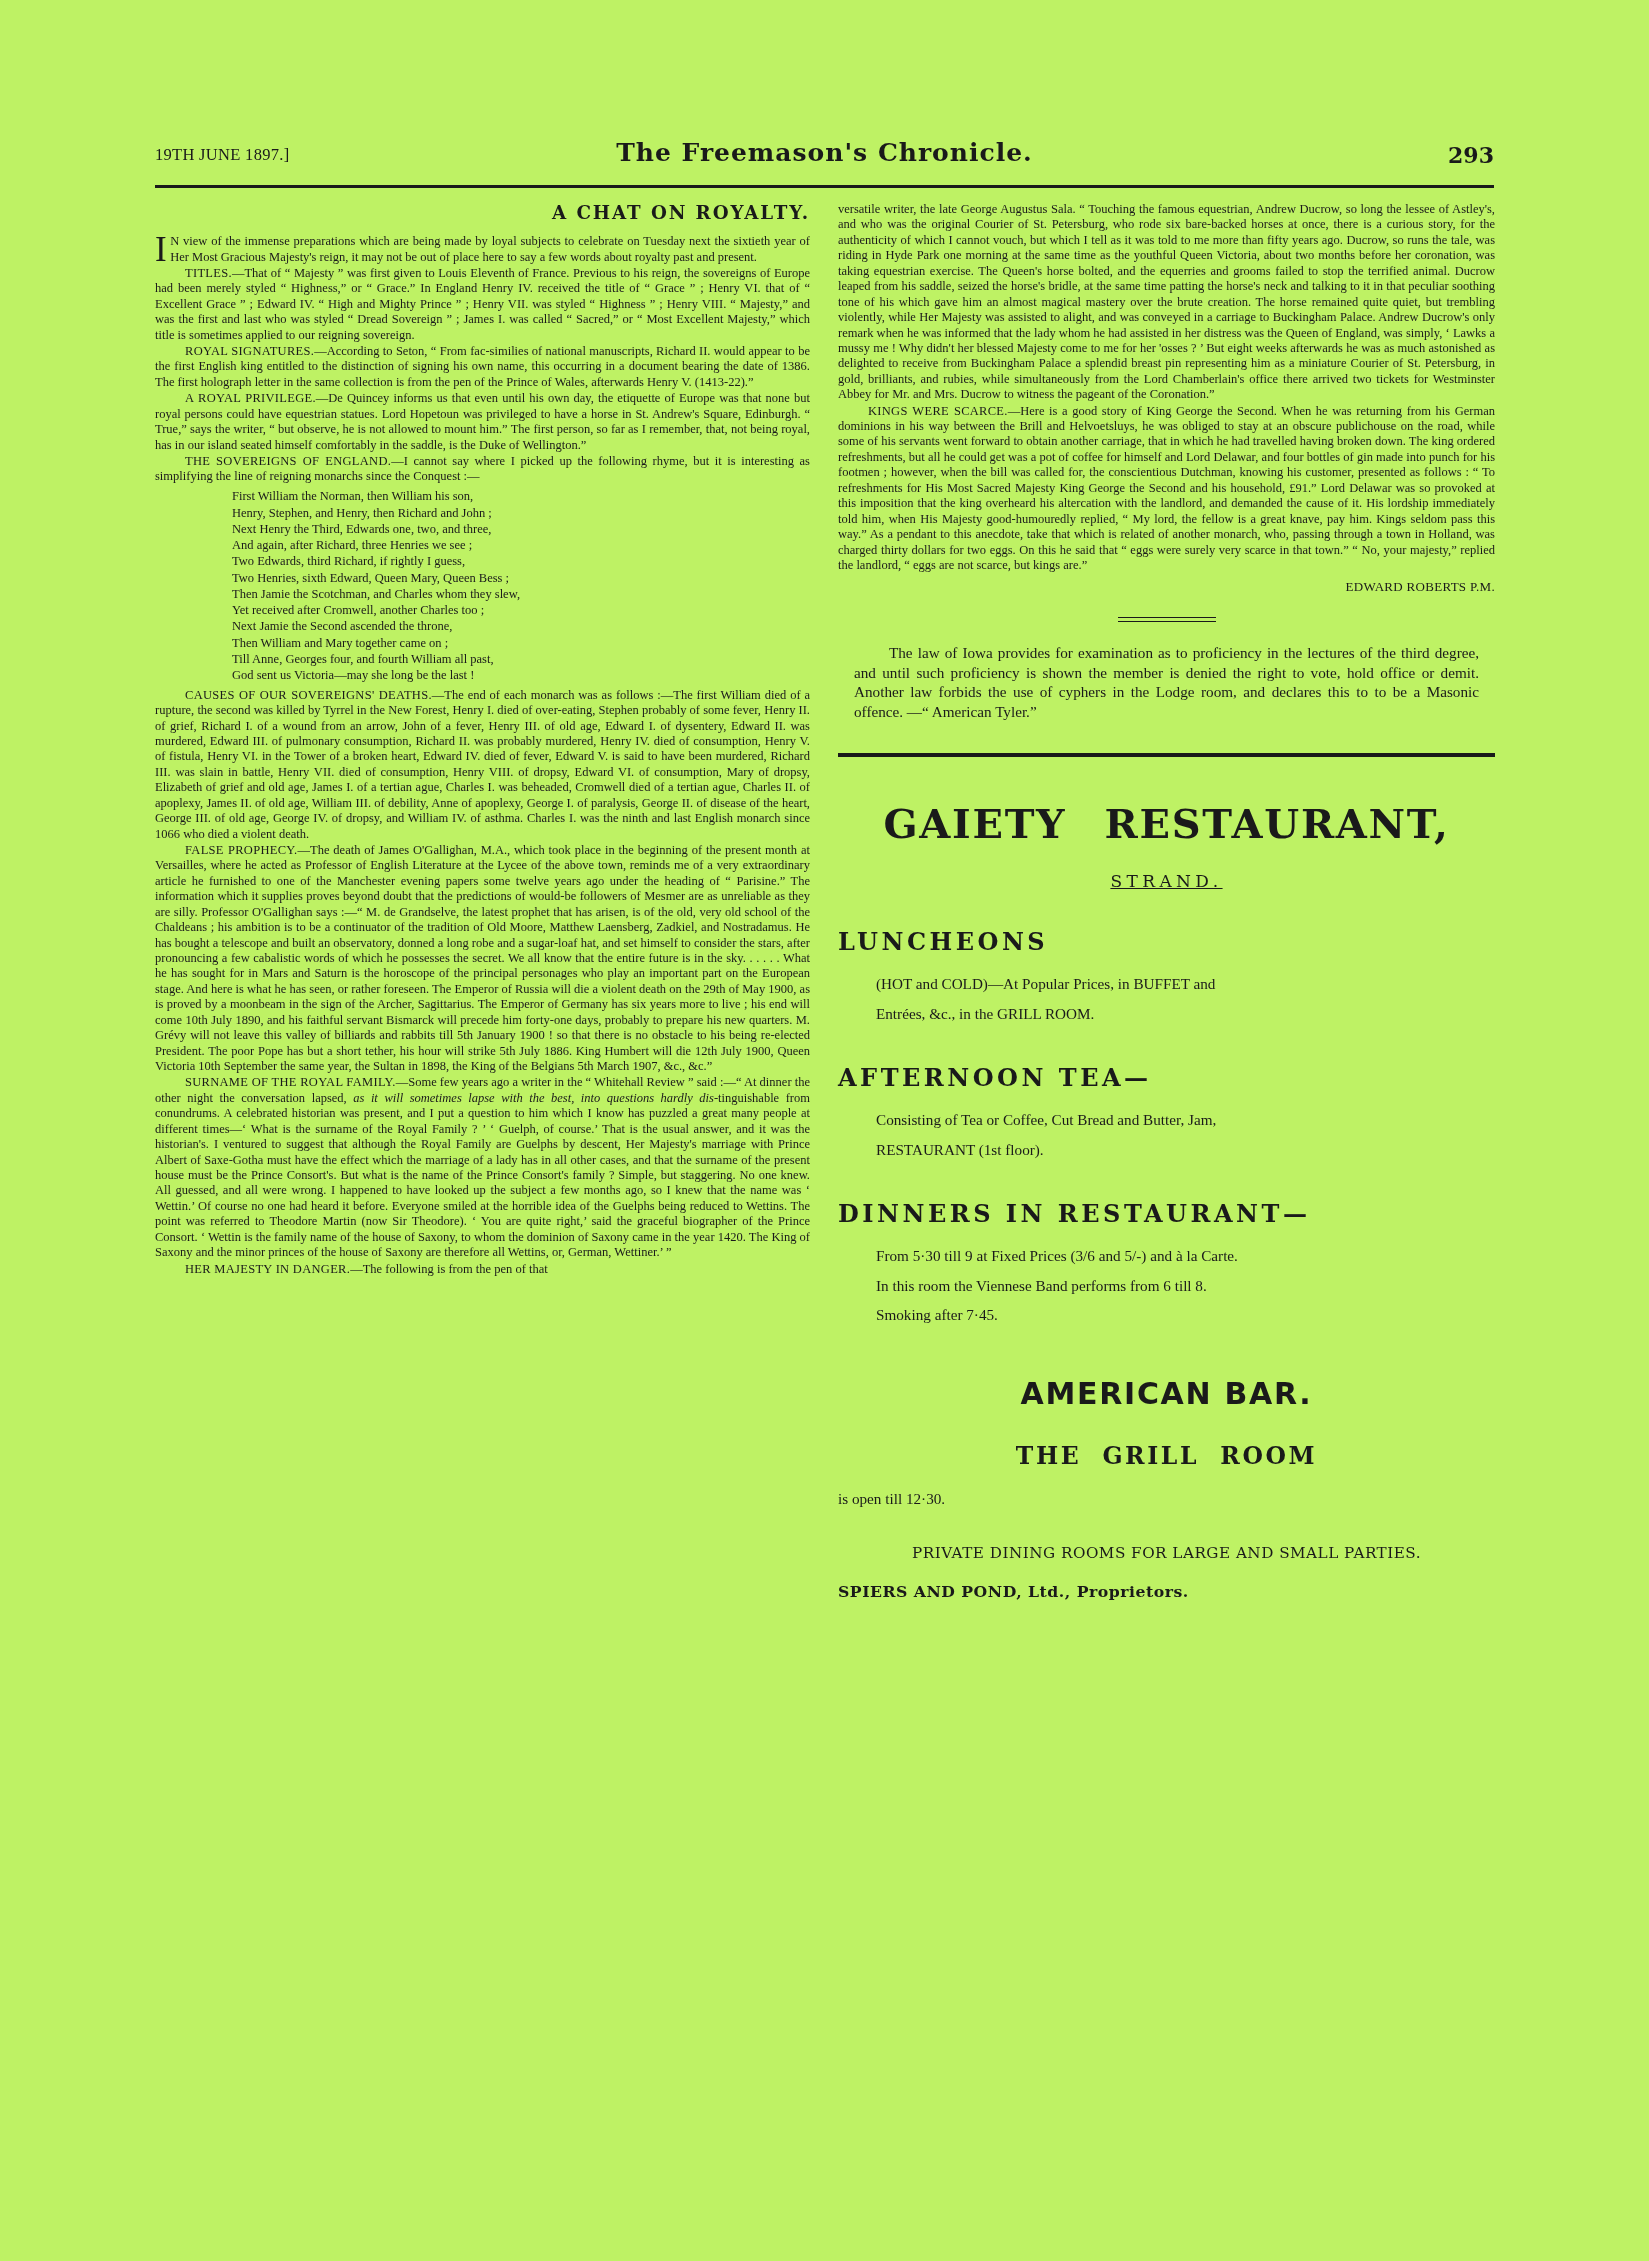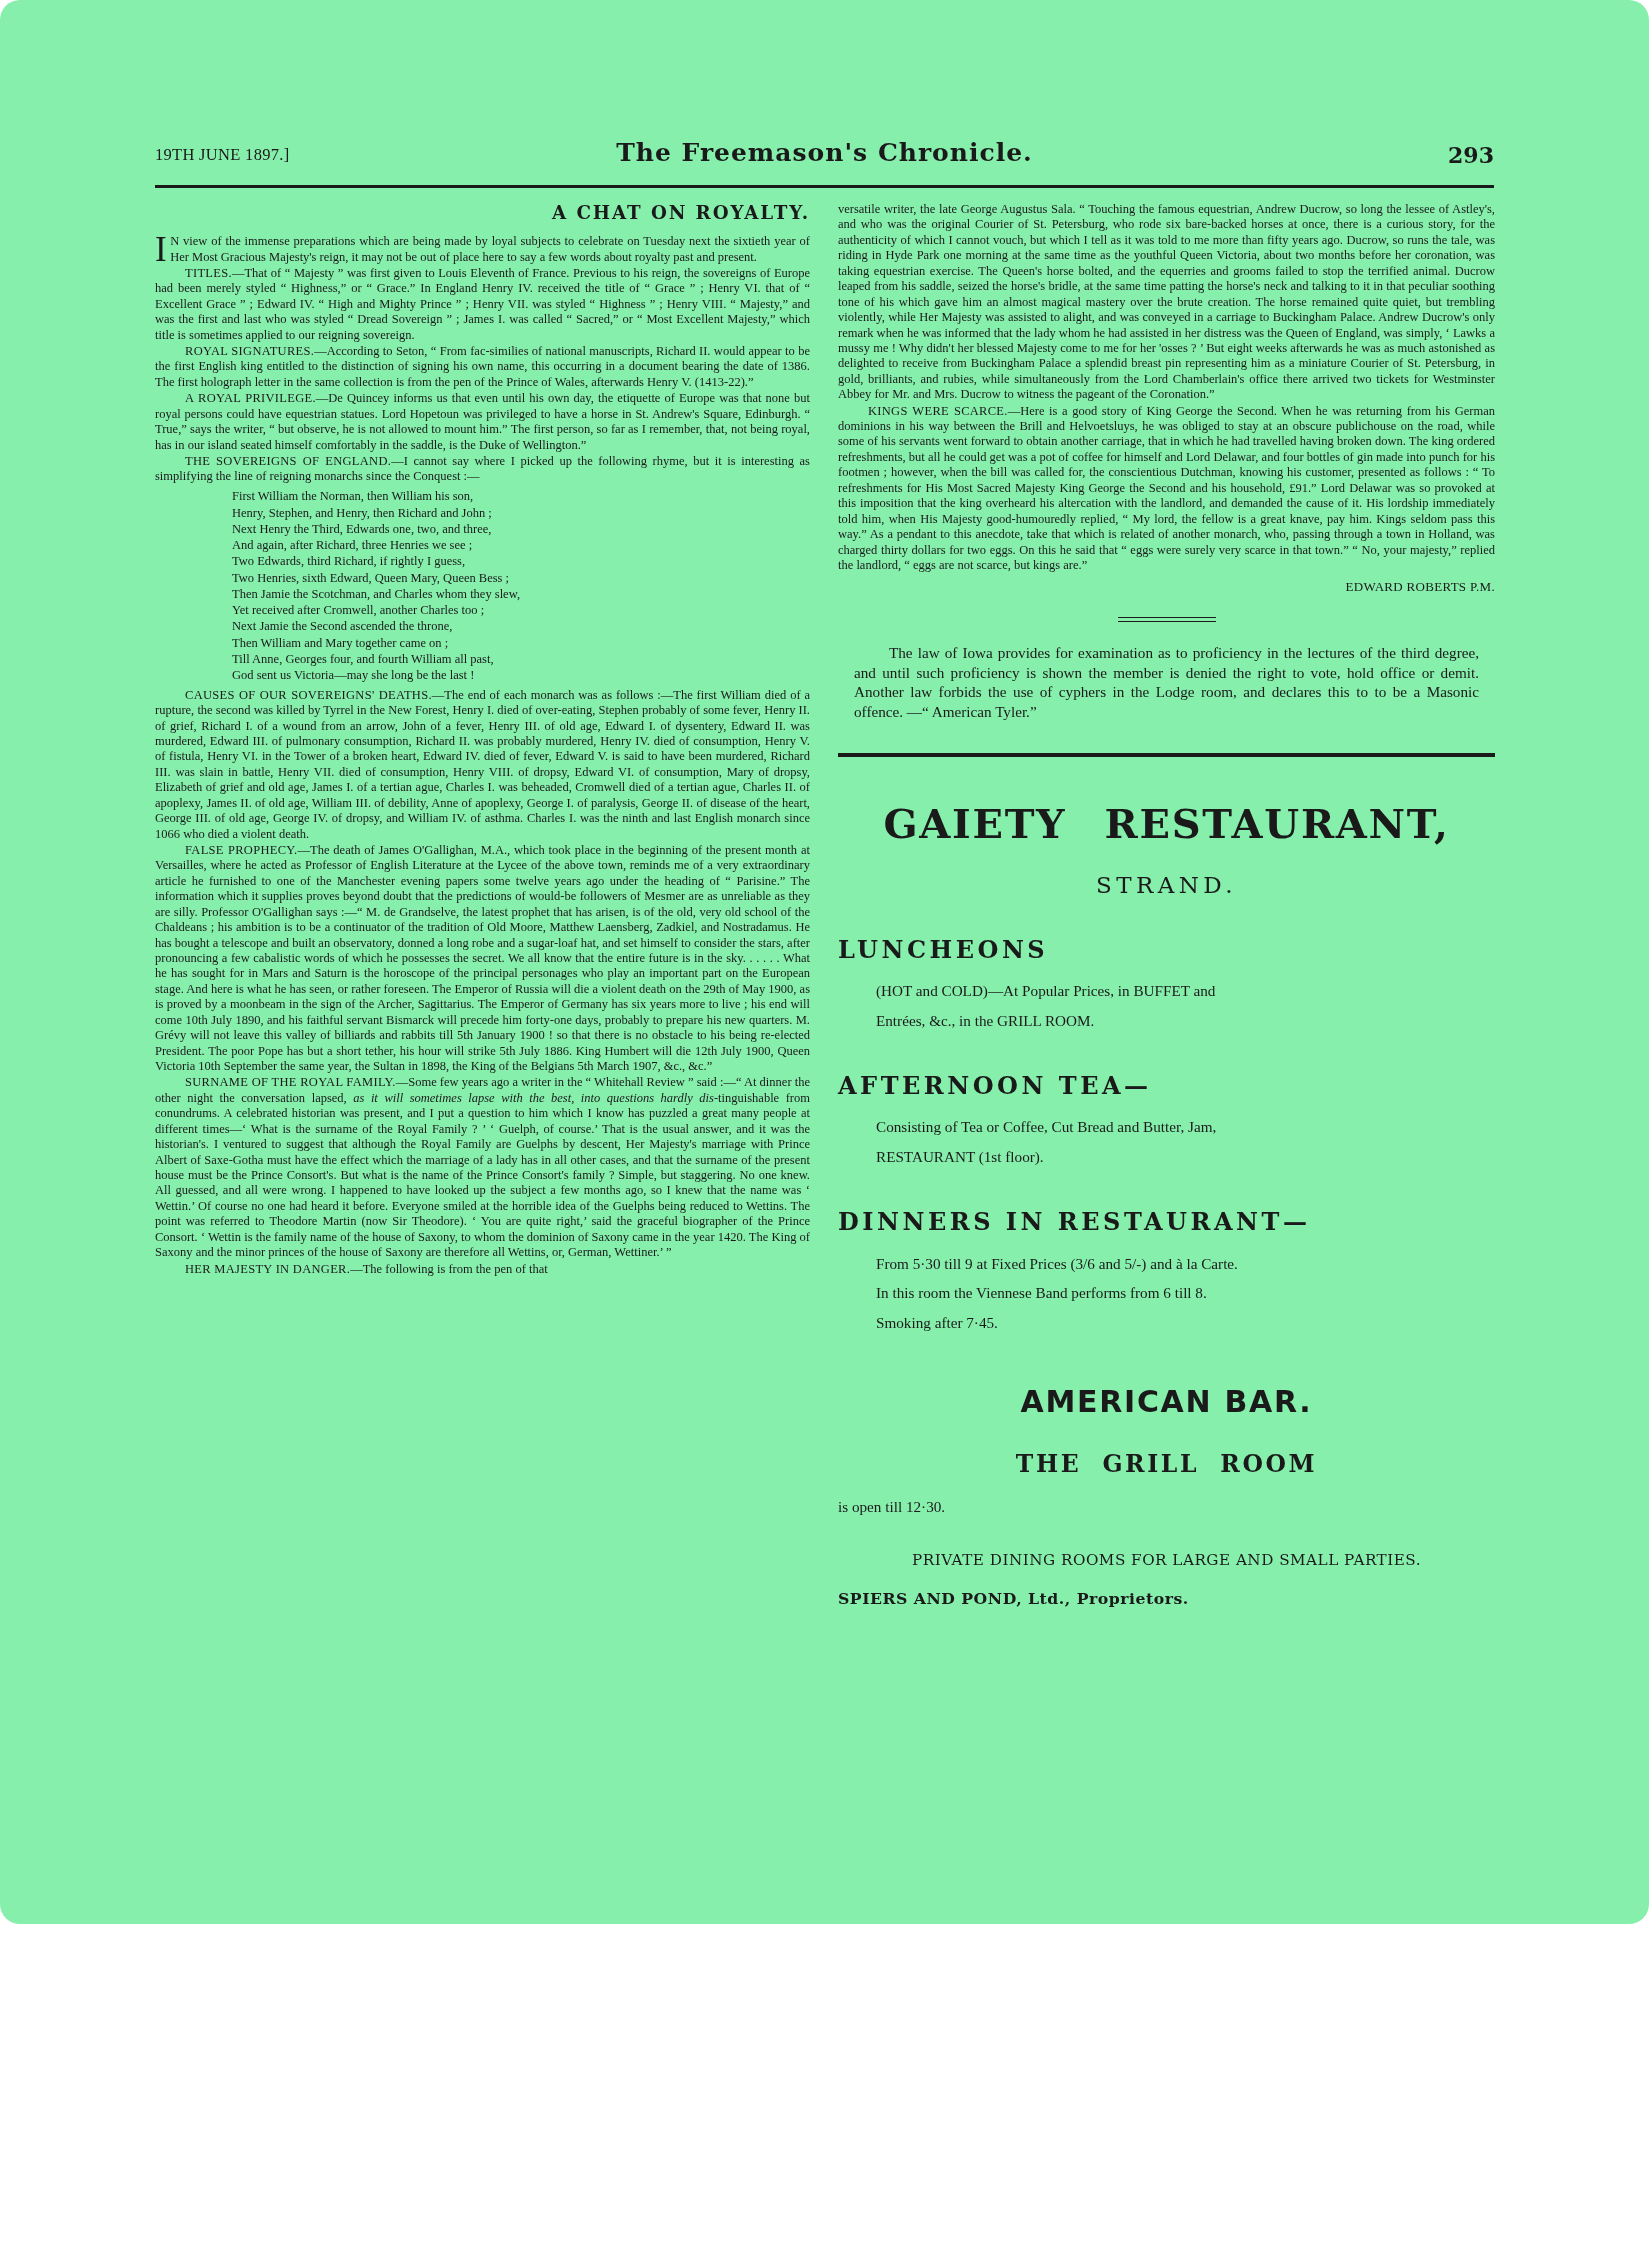--- a/index.html
+++ b/index.html
@@ -12,23 +12,22 @@
     height: 2261px;
     font-family: "Liberation Serif", "DejaVu Serif", serif;
     color: #1a1a1a;
     position: relative;
     overflow: hidden;
   }
   .page {
     position: absolute;
     left: 0; top: 0;
     width: 1649px;
-    height: 1924px;
-    background: #86efac;
-    border-radius: 20px;
+    height: 2261px;
+    background: #bef264;
   }
   
   .masthead {
     position: absolute;
     left: 155px;
     top: 138px;
     width: 1339px;
     height: 40px;
   }
   .mast-date {
@@ -155,24 +154,25 @@
     font-family: "DejaVu Serif", serif;
     font-weight: bold;
     font-size: 40px;
     letter-spacing: 1.7px;
     margin: 42px 0 0 0;
     word-spacing: 22.6px;
     white-space: nowrap;
   }
   .ad-sub {
     font-family: "DejaVu Serif", serif;
-    font-size: 23px;
+    font-size: 17px;
     letter-spacing: 4.4px;
     margin: 22.6px 0 0 0;
     font-weight: normal;
+    text-decoration: underline;
   }
   .ad-head {
     text-align: left;
     font-family: "DejaVu Serif", serif;
     font-weight: bold;
     font-size: 24px;
     letter-spacing: 3.5px;
     margin: 35px 0 0 0;
   }
   .ad-body {

